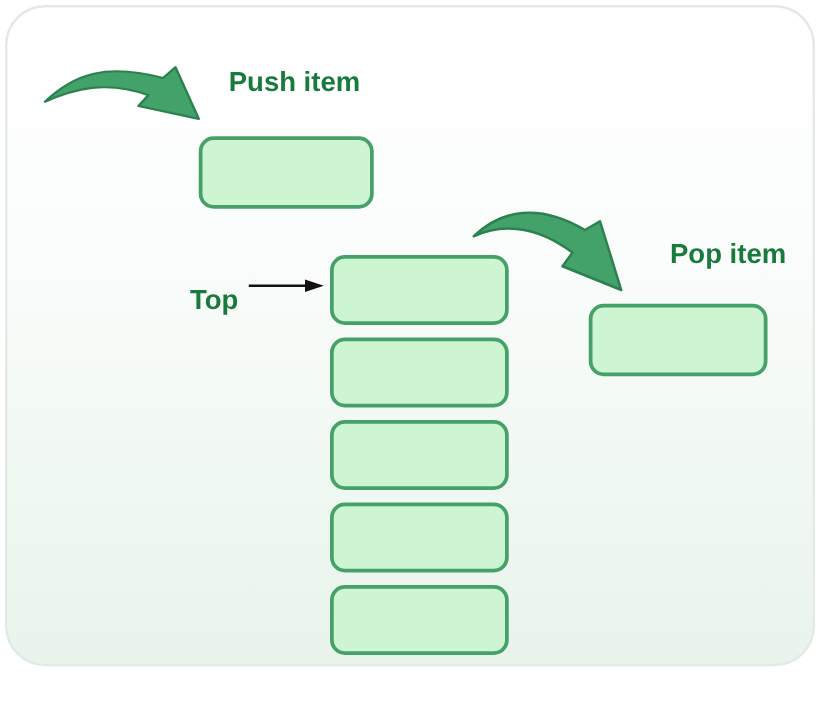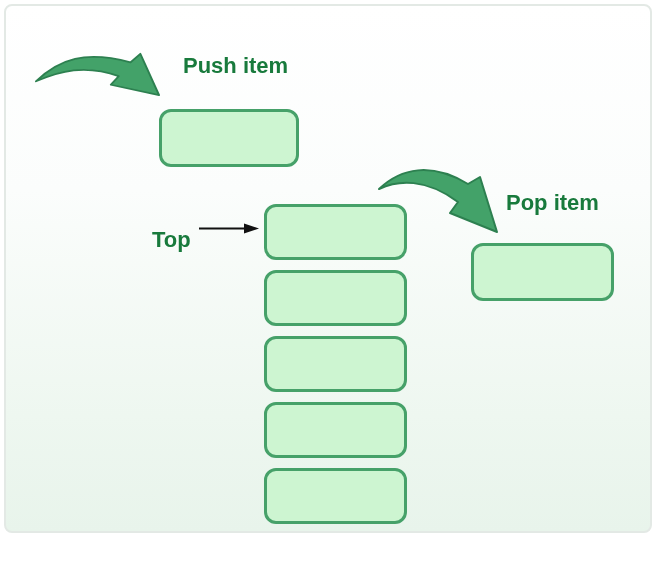--- a/index.html
+++ b/index.html
@@ -11,21 +11,21 @@
     font-family: "Liberation Sans", sans-serif;
     overflow: hidden;
   }
   .canvas {
     position: absolute;
     left: 4px;
     top: 4px;
     width: 648px;
     height: 529px;
     border: 2px solid var(--canvas-border, #e3e9e5);
-    border-radius: 8px;
+    border-radius: 32px;
     background: linear-gradient(180deg,
       var(--canvas-gradient-top, #ffffff) 0%,
       #fbfdfc 35%,
       #eef7f0 78%,
       var(--canvas-gradient-bottom, #e8f4eb) 100%);
     box-sizing: border-box;
   }
   .label {
     position: absolute;
     font-size: 22px;
@@ -96,17 +96,17 @@
       <div class="box"></div>
       <div class="box"></div>
       <div class="box"></div>
       <div class="box"></div>
     </div>
 
   <svg class="swoosh" style="left:370px; top:154px;" width="125" height="78" viewBox="0 0 125 78" preserveAspectRatio="none">
     <path d="M 3,29 C 25,8 55,2 92,24 L 104,17 L 121,72 L 74,53 L 82,42 C 50,18 22,20 3,29 Z"></path>
   </svg>
 
-  <div class="label" style="left:500px; top:184px;">Pop item</div>
+  <div class="label" style="left:530px; top:184px;">Pop item</div>
 
   <div class="box" style="left:465px; top:237px; width:143px; height:58px;"></div>
 
 </div>
 
 </body></html>

